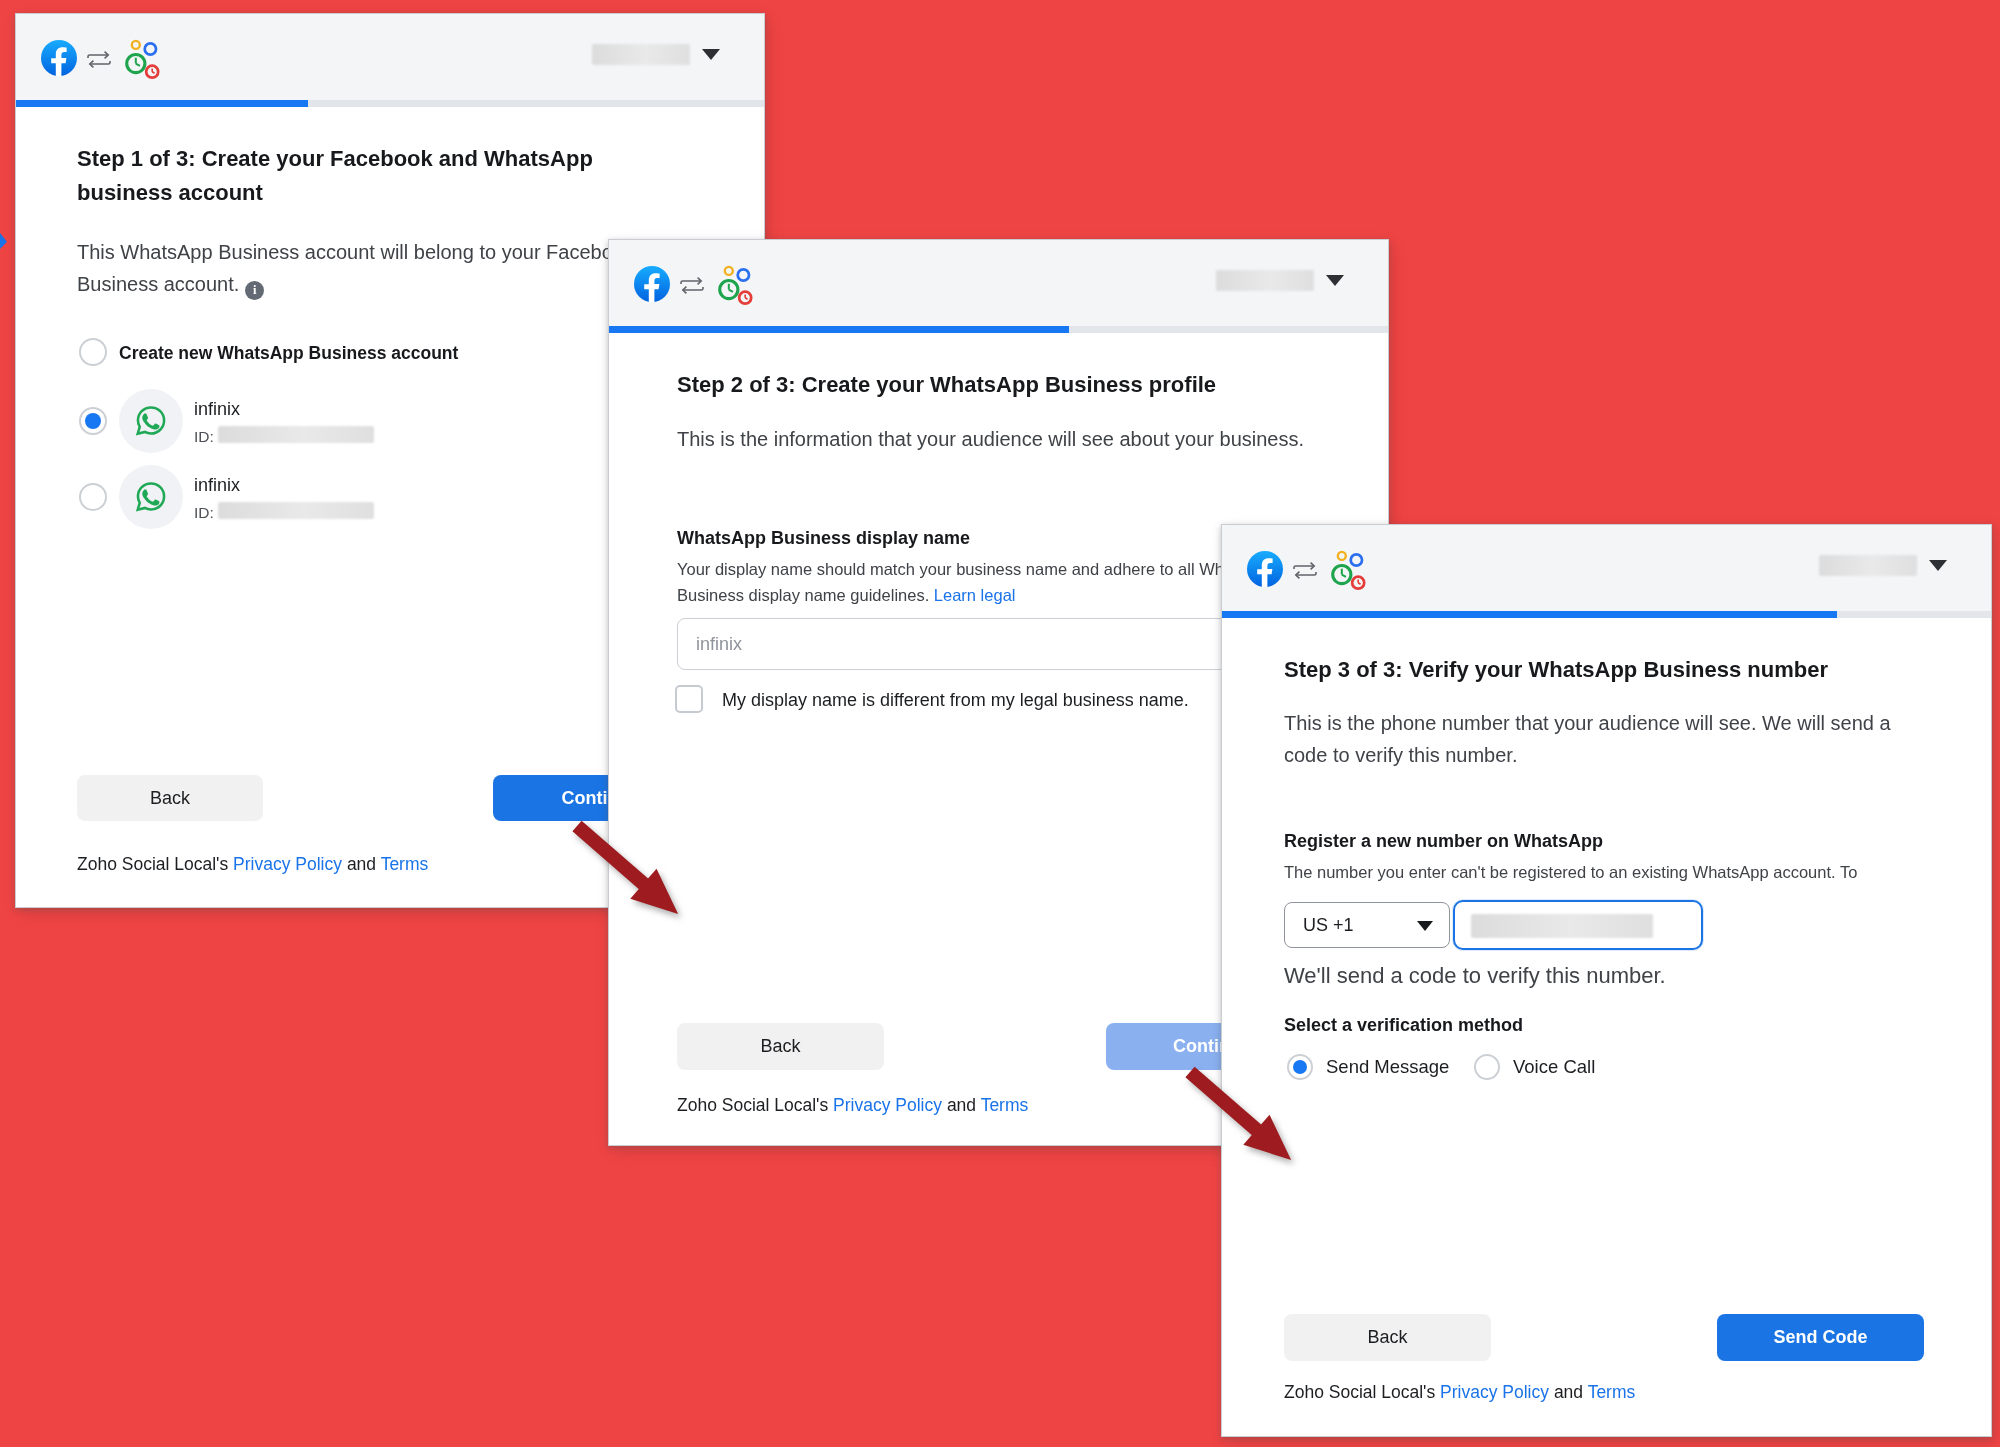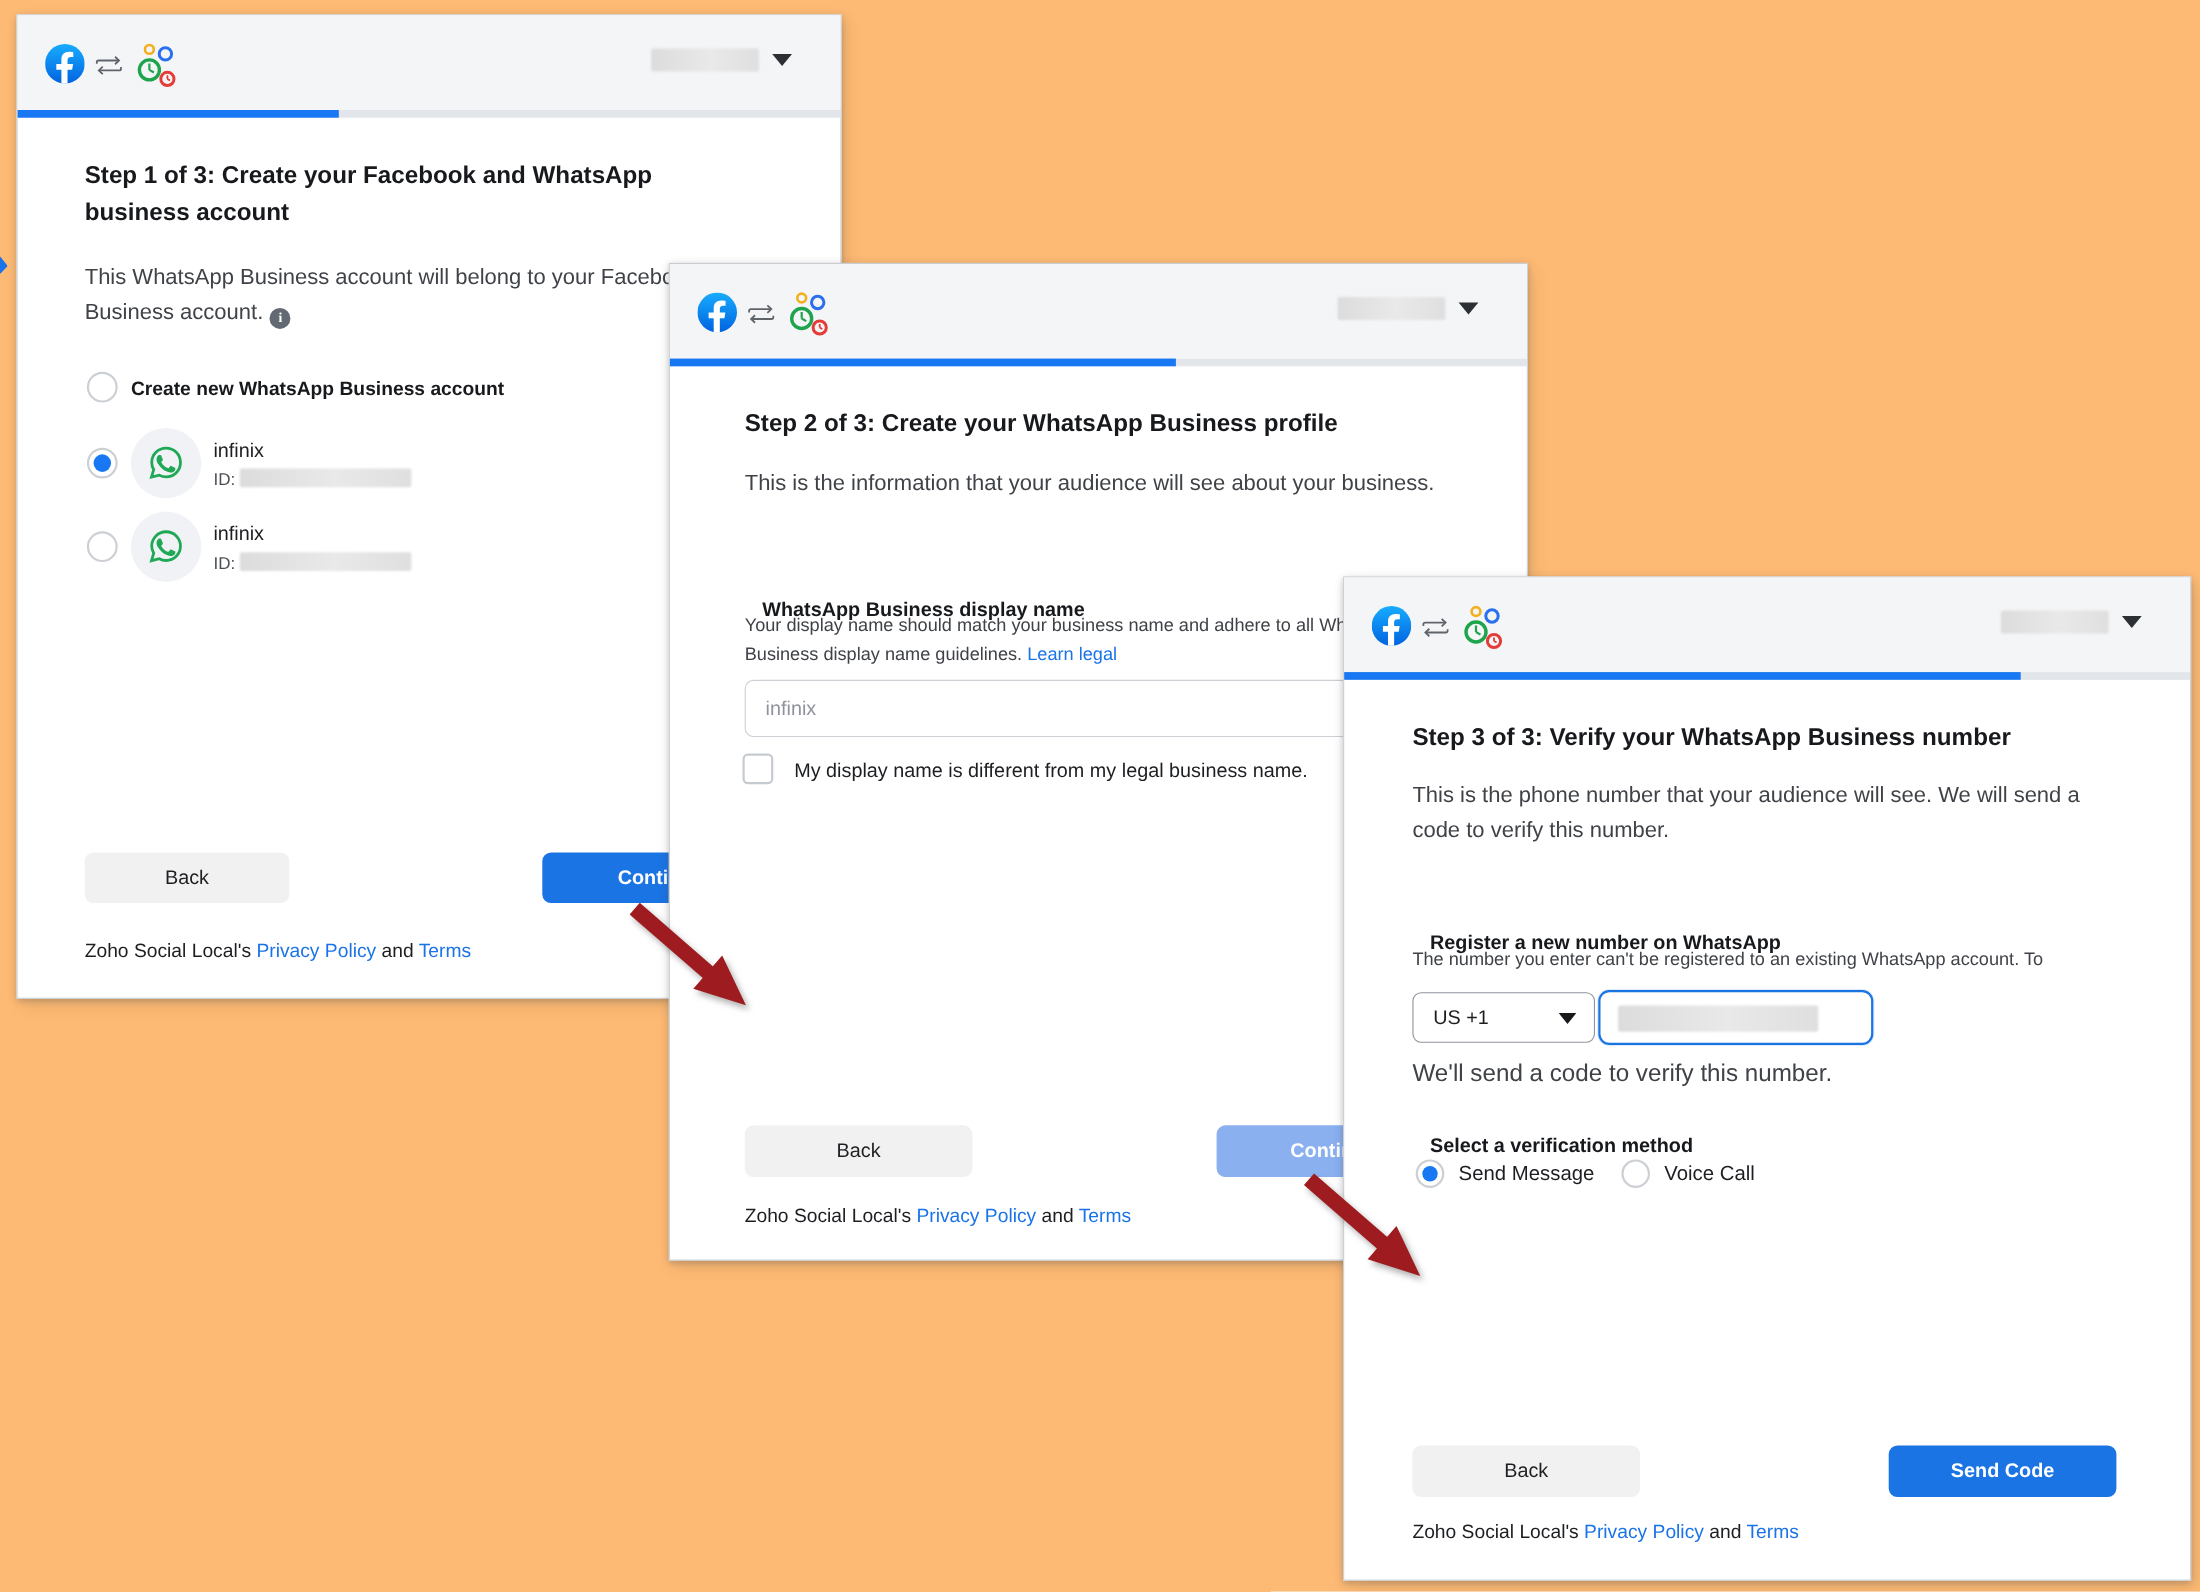--- a/index.html
+++ b/index.html
@@ -1,34 +1,34 @@
 <!DOCTYPE html>
 <html><head>
 <meta charset="utf-8">
 <style>
   html,body{margin:0;padding:0;background:#ffffff;}
-  .canvas{position:relative;width:2000px;height:1447px;background:#fdba74;overflow:hidden;
+  .canvas{position:relative;width:2000px;height:1447px;background:#ef4444;overflow:hidden;
           font-family:"Liberation Sans","DejaVu Sans",sans-serif;color:#1c1e21;}
   .dlg{position:absolute;background:#fff;border:1px solid #c9ccd1;
        box-shadow:0 2px 6px rgba(90,90,90,.35),4px 6px 16px rgba(0,0,0,.10);}
   .dlg-header{position:absolute;top:0;left:0;right:0;height:86px;background:#f4f5f6;}
   .fb-icon{position:absolute;left:25px;top:26px;width:36px;height:36px;}
   .sync-icon{position:absolute;left:70px;top:36px;width:26px;height:19px;}
   .zoho-icon{position:absolute;left:108px;top:24px;width:40px;height:42px;}
   .account-menu{position:absolute;top:29px;right:44px;height:24px;cursor:pointer;}
   .redacted{background:linear-gradient(90deg,#dcdcdc 0%,#e9e9e9 55%,#dfdfdf 100%);
             border-radius:2px;filter:blur(1px);}
   .acct-redacted{position:absolute;right:30px;top:1px;width:98px;height:21px;}
   .caret-down{width:0;height:0;border-left:9px solid transparent;border-right:9px solid transparent;
               border-top:11px solid #2c2f33;position:absolute;right:0;top:6px;}
   .progress{position:absolute;top:86px;left:0;right:0;height:7px;background:#e2e5e9;}
   .progress-fill{height:100%;background:#1877f2;}
   .step-title{position:absolute;margin:0;font-size:22px;font-weight:bold;color:#17191c;line-height:34px;}
   .desc{position:absolute;margin:0;font-size:20px;color:#3f4247;line-height:32px;}
-  .sec-label{position:absolute;margin:16px;font-size:18px;font-weight:bold;color:#17191c;}
+  .sec-label{position:absolute;margin:0;font-size:18px;font-weight:bold;color:#17191c;}
   .help{position:absolute;margin:0;font-size:16.5px;color:#3f4247;line-height:26px;white-space:nowrap;}
   .link{color:#1a73e8;cursor:pointer;text-decoration:none;}
   .radio{position:absolute;width:28px;height:28px;border-radius:50%;border:2px solid #ccd0d5;
          background:#fff;box-sizing:border-box;cursor:pointer;}
   .radio.sel::after{content:"";position:absolute;left:4px;top:4px;width:16px;height:16px;
          border-radius:50%;background:#1877f2;}
   .radio.small{width:26px;height:26px;}
   .radio.small.sel::after{left:4px;top:4px;width:14px;height:14px;}
   .opt-label{position:absolute;margin:0;font-size:17.5px;font-weight:bold;color:#17191c;}
   .avatar{position:absolute;width:64px;height:64px;border-radius:50%;background:#f0f2f5;

